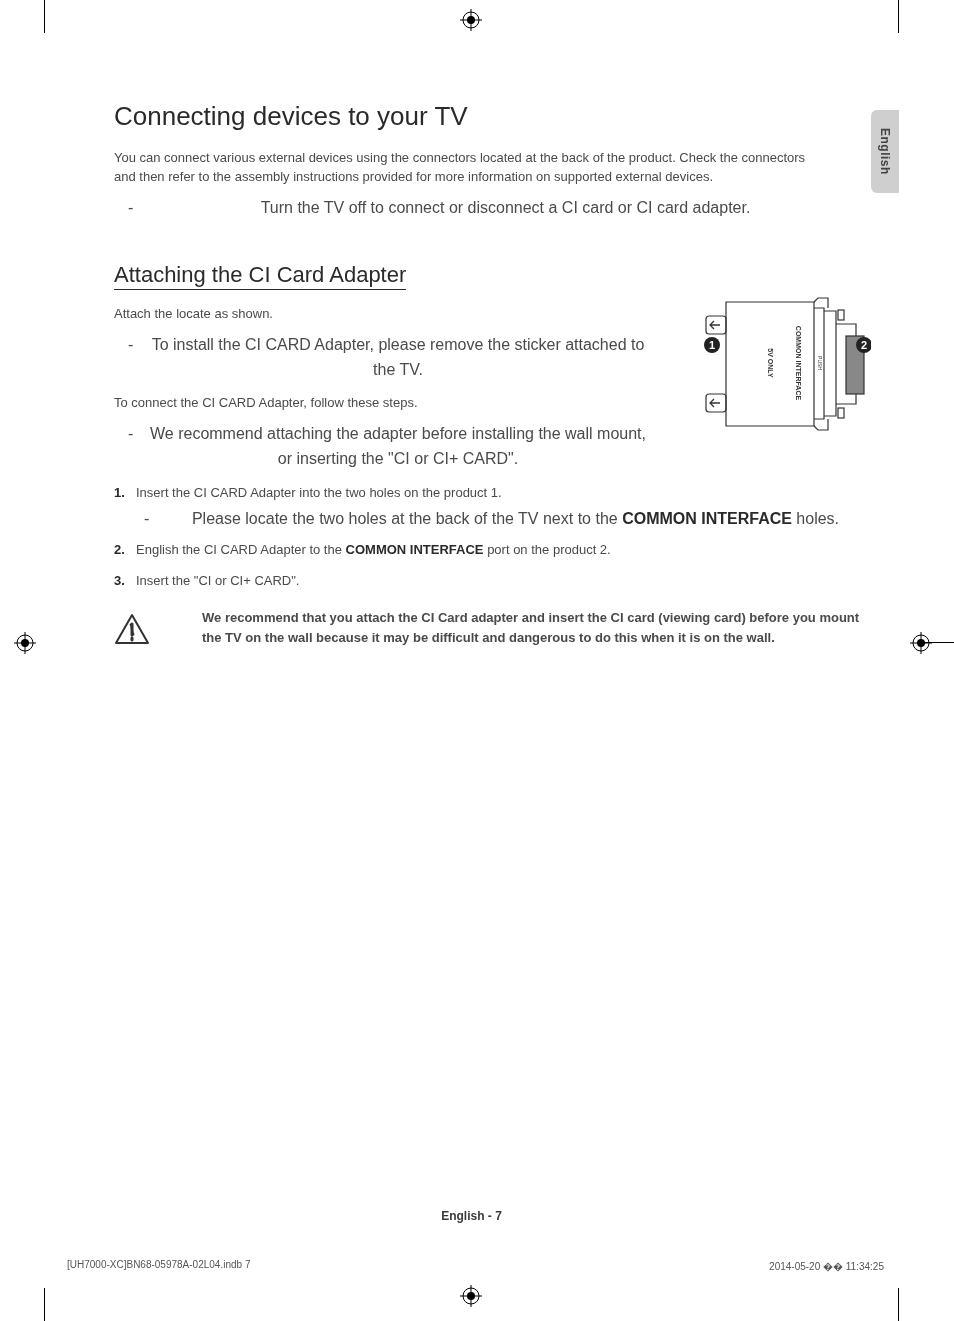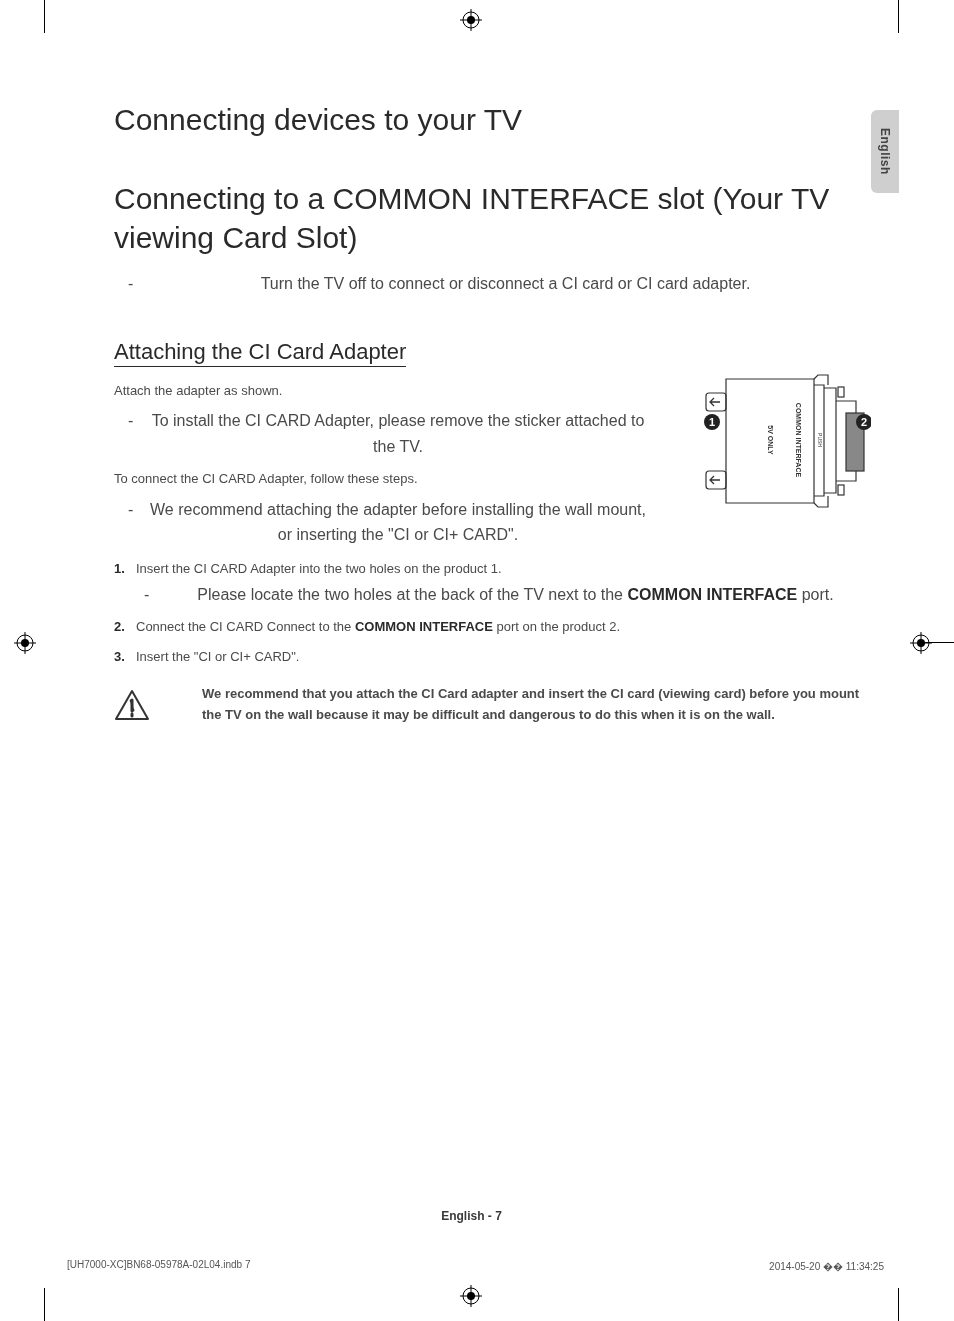--- a/index.html
+++ b/index.html
@@ -53,21 +53,21 @@
       justify-content: center;
     }
     .side-tab span {
       writing-mode: vertical-rl;
       font-size: 12px;
       font-weight: bold;
       color: #444;
       letter-spacing: 0.5px;
     }
     h1 {
-      font-size: 30px;
+      font-size: 26px;
       font-weight: normal;
       color: #2a2a2a;
       margin-bottom: 14px;
       line-height: 1.3;
     }
     h1.second { margin-top: 40px; }
     .body-text {
       font-size: 13px;
       line-height: 1.5;
       color: #4a4a4a;
@@ -220,22 +220,22 @@
 
 <div class="page">
 
   <div class="side-tab">
     <span>English</span>
   </div>
 
   <div class="content">
 
     <h1>Connecting devices to your TV</h1>
-
-    <h1 class="second">Connecting to a COMMON INTERFACE slot (Your TV viewing Card Slot)</h1>
+    <p class="body-text">You can connect various external devices using the connectors located at the back of the product. Check the connectors and then refer to the assembly instructions provided for more information on supported external devices.</p>
+
     <ul class="dash-list">
       <li>Turn the TV off to connect or disconnect a CI card or CI card adapter.</li>
     </ul>
 
     <h2>Attaching the CI Card Adapter</h2>
 
     <div class="section-body">
 
       <div class="diagram">
         <svg viewBox="0 0 175 150" width="175" height="150">
@@ -265,41 +265,41 @@
           <circle cx="168" cy="49" r="8" fill="#222"></circle>
           <text x="168" y="53" text-anchor="middle" font-size="11" font-weight="bold" fill="#fff">2</text>
 
           <text x="72" y="67" text-anchor="middle" font-size="7" fill="#333" font-weight="bold" transform="rotate(90 72 67)">5V ONLY</text>
           <text x="100" y="67" text-anchor="middle" font-size="7" fill="#333" font-weight="bold" transform="rotate(90 100 67)">COMMON INTERFACE</text>
           <text x="122" y="67" text-anchor="middle" font-size="5" fill="#333" transform="rotate(90 122 67)">PUSH</text>
         </svg>
       </div>
 
       <div class="text-col">
-        <p class="body-text">Attach the adapter as shown.</p>
+        <p class="body-text">Attach the locate as shown.</p>
         <ul class="dash-list">
           <li>To install the CI CARD Adapter, please remove the sticker attached to the TV.</li>
         </ul>
         <p class="body-text">To connect the CI CARD Adapter, follow these steps.</p>
         <ul class="dash-list">
           <li>We recommend attaching the adapter before installing the wall mount, or inserting the "CI or CI+ CARD".</li>
         </ul>
       </div>
 
       <ol class="num-list">
         <li>
           <span>Insert the CI CARD Adapter into the two holes on the product 1.</span>
           <ul class="dash-list">
             <li>
-              <span>Please locate the two holes at the back of the TV next to the </span><span class="bold-inline">COMMON INTERFACE</span><span> port.</span>
+              <span>Please locate the two holes at the back of the TV next to the </span><span class="bold-inline">COMMON INTERFACE</span><span> holes.</span>
             </li>
           </ul>
         </li>
         <li>
-          <span>Connect the CI CARD Connect to the </span><span class="bold-inline">COMMON INTERFACE</span><span> port on the product 2.</span>
+          <span>English the CI CARD Adapter to the </span><span class="bold-inline">COMMON INTERFACE</span><span> port on the product 2.</span>
         </li>
         <li>Insert the "CI or CI+ CARD".</li>
       </ol>
 
       <div class="caution-row">
         <div class="caution-icon">
           <svg viewBox="0 0 36 32" width="36" height="32">
             <path d="M18 2 L34 30 L2 30 Z" fill="none" stroke="#333" stroke-width="2" stroke-linejoin="round"></path>
             <path d="M18 11 L18 22 M18 25 L18 27" stroke="#333" stroke-width="3" stroke-linecap="round"></path>
             <path d="M16 11 C 20 14 16 18 20 22" fill="none" stroke="#333" stroke-width="2"></path>

